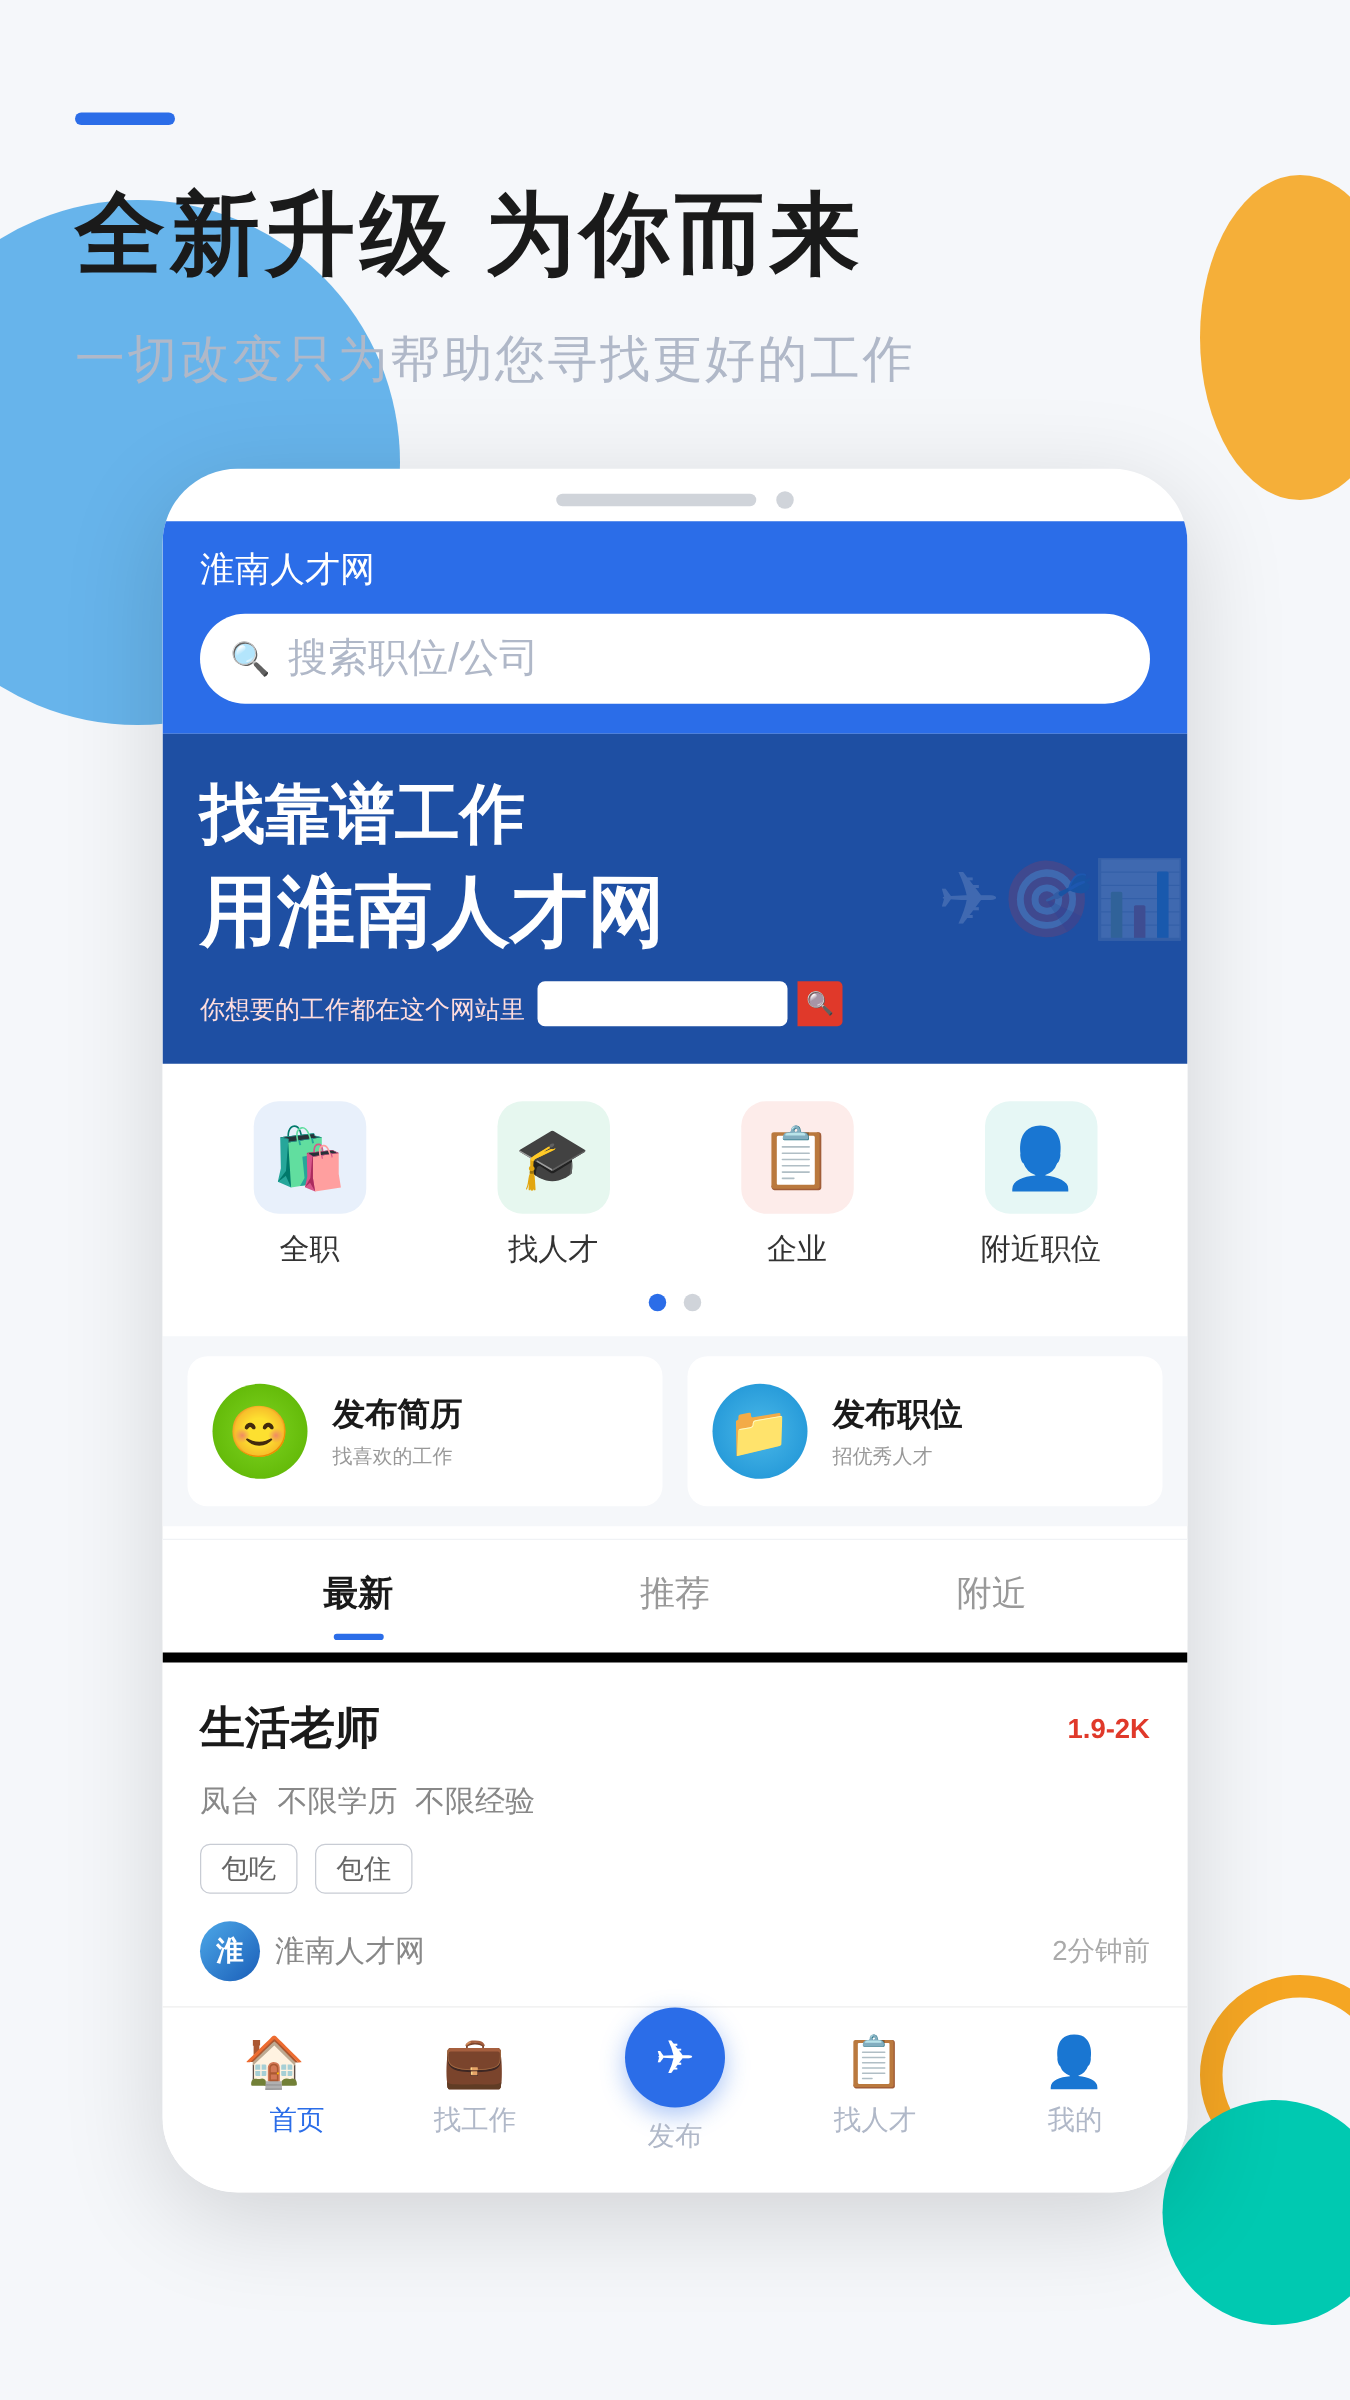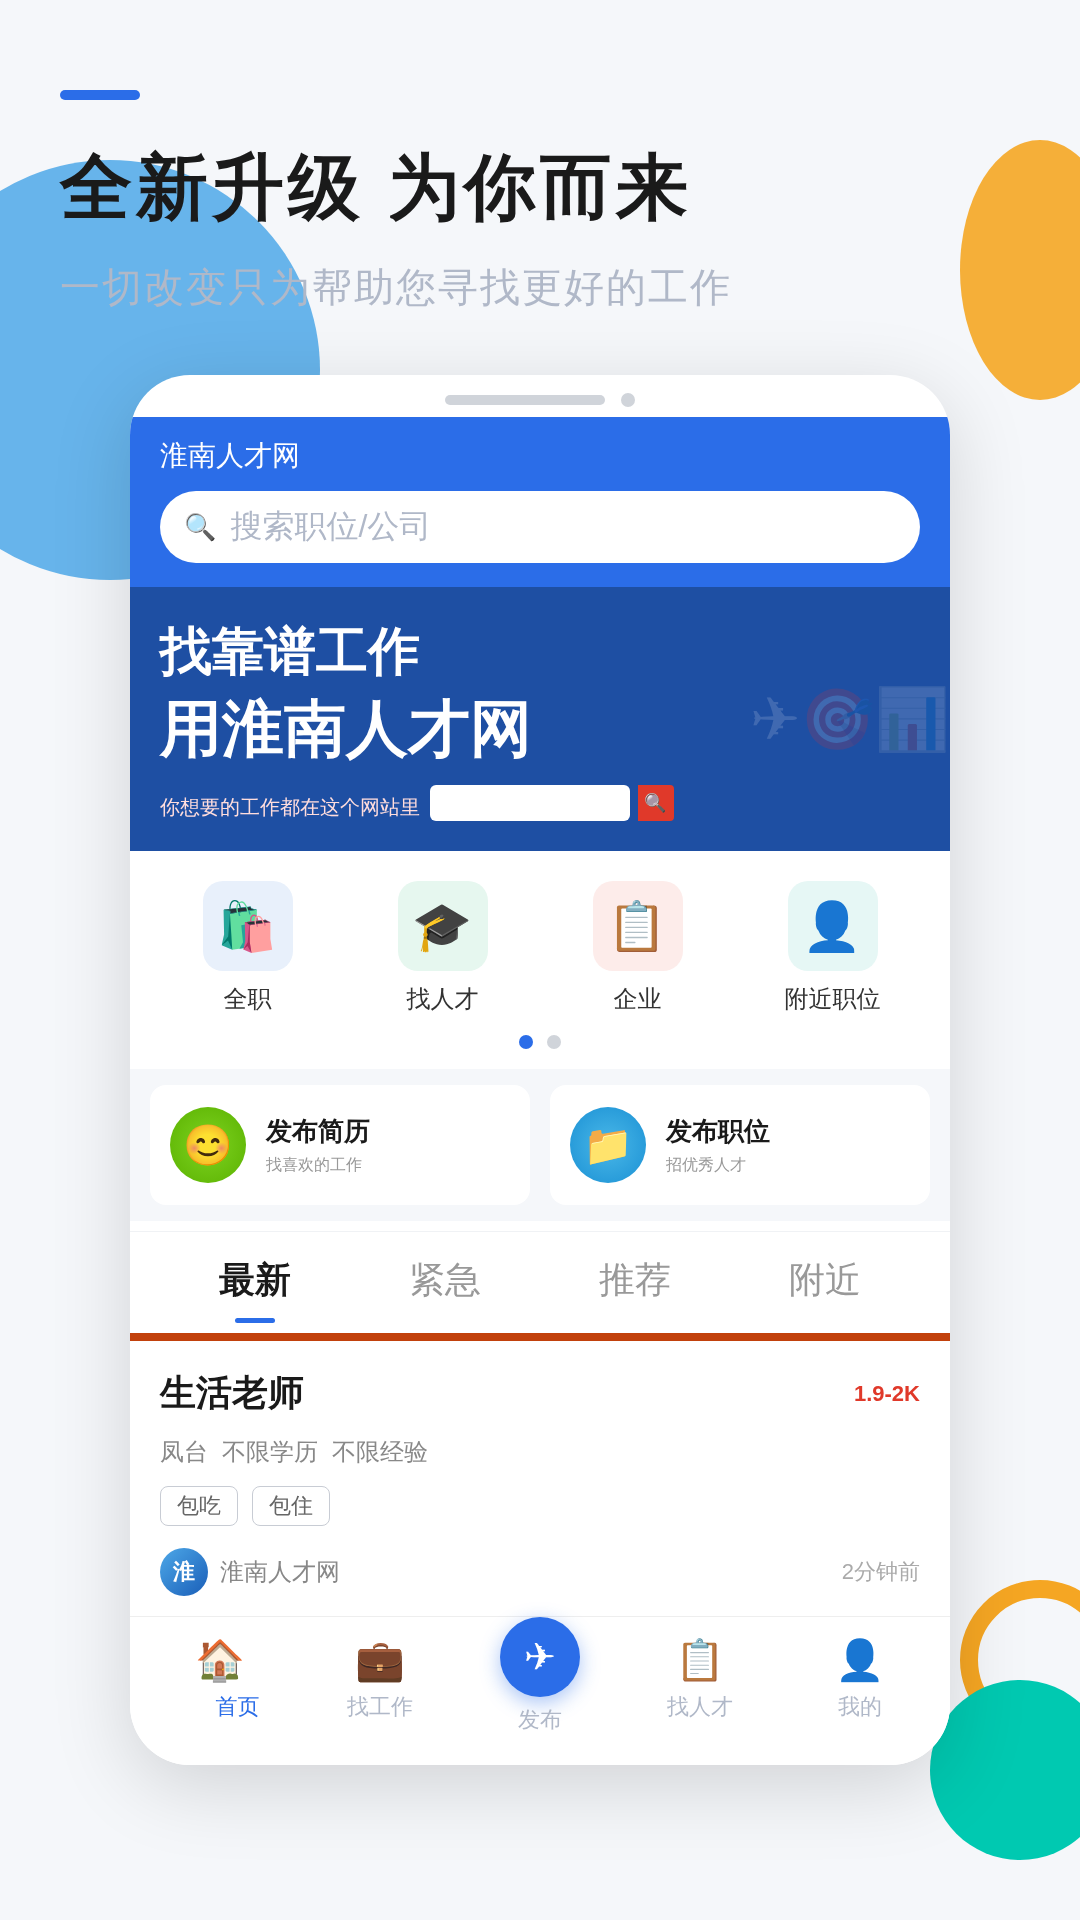--- a/index.html
+++ b/index.html
@@ -302,21 +302,21 @@
       background: #fff;
       display: flex;
       padding: 0 30px;
       border-top: 1px solid #f0f2f5;
       margin-top: 10px;
     }
     .tab-item {
       flex: 1;
       text-align: center;
       padding: 24px 0 18px 0;
-      font-size: 36px;
+      font-size: 28px;
       color: #999;
       position: relative;
     }
     .tab-item.active {
       font-weight: 700;
       color: #1a1a1a;
     }
     .tab-underline {
       position: absolute;
       bottom: 0;
@@ -326,21 +326,21 @@
       height: 5px;
       background: #2b6de8;
       border-radius: 3px;
     }
 
     
     .job-card {
       background: #fff;
       margin: 10px 0 0 0;
       padding: 28px 30px 20px 30px;
-      border-top: 8px solid #c2410c;
+      border-top: 8px solid #000000;
     }
     .job-card-top {
       display: flex;
       justify-content: space-between;
       align-items: center;
       margin-bottom: 18px;
     }
     .job-title { font-size: 36px; font-weight: 700; color: #1a1a1a; }
     .job-salary { font-size: 22px; font-weight: 700; color: #e0392a; }
     .job-tags-row {
@@ -506,23 +506,20 @@
       </div>
     </div>
   </div>
 
   <div class="tab-row">
     <div class="tab-item active">
       <span>最新</span>
       <div class="tab-underline"></div>
     </div>
     <div class="tab-item">
-      <span>紧急</span>
-    </div>
-    <div class="tab-item">
       <span>推荐</span>
     </div>
     <div class="tab-item">
       <span>附近</span>
     </div>
   </div>
 
   <div class="job-card">
     <div class="job-card-top">
       <span class="job-title">生活老师</span>

